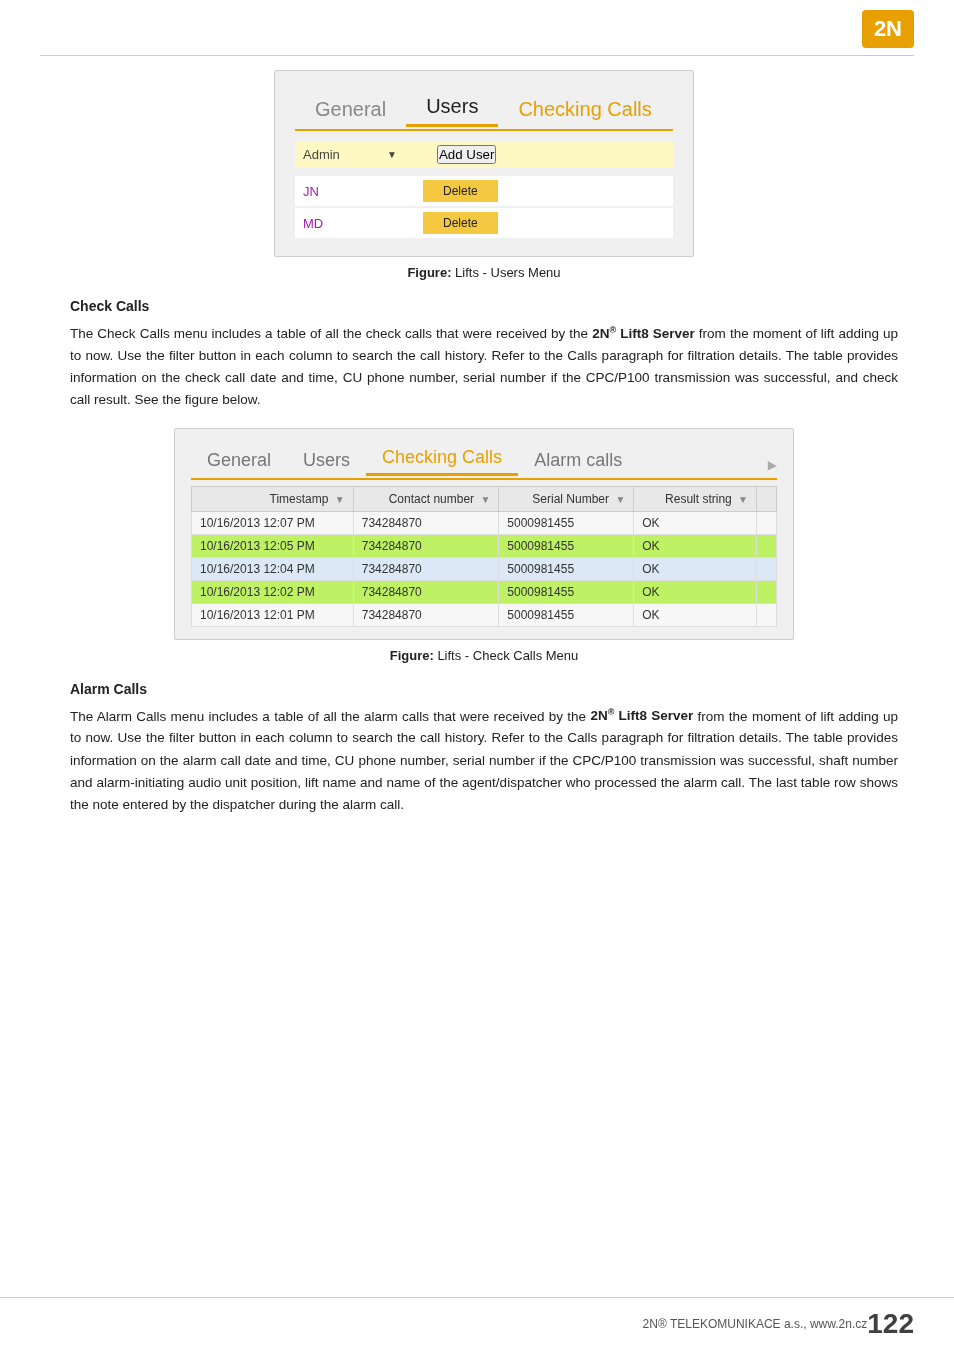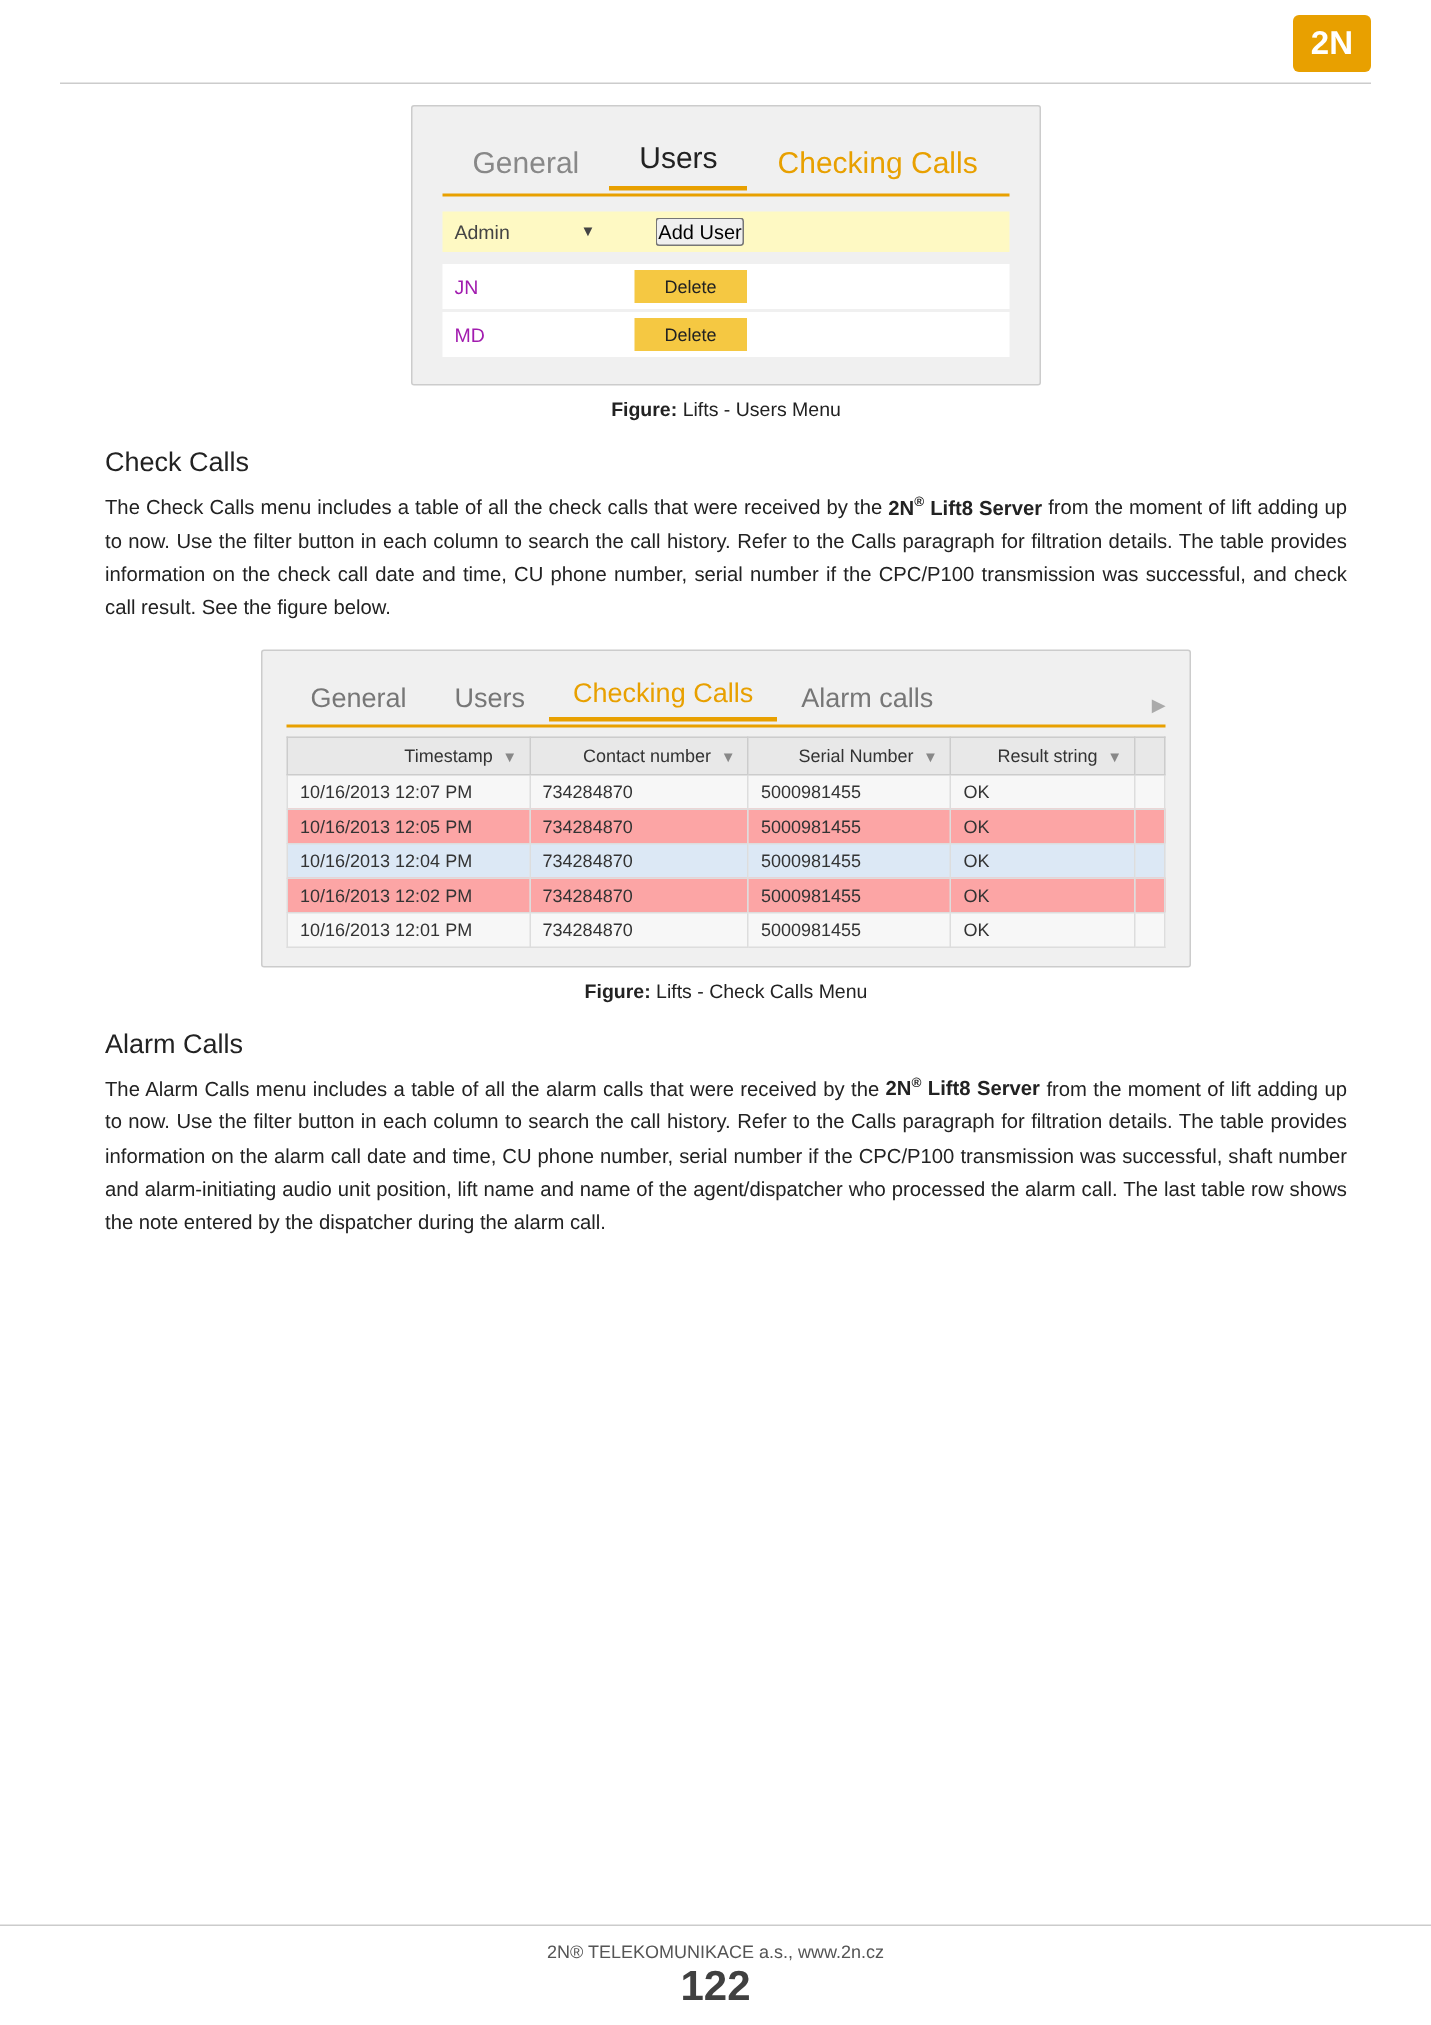--- a/index.html
+++ b/index.html
@@ -98,22 +98,22 @@
       text-align: center;
       font-size: 13px;
       margin-bottom: 18px;
     }
     .figure-caption b {
       font-weight: bold;
     }
 
     
     .section-title {
-      font-weight: normal;
-      font-size: 18px;
+      font-weight: bold;
+      font-size: 14px;
       margin-bottom: 8px;
       margin-top: 18px;
     }
 
     
     .body-text {
       font-size: 13.5px;
       line-height: 1.65;
       text-align: justify;
       margin-bottom: 16px;
@@ -169,21 +169,21 @@
       font-weight: normal;
       color: #333;
       white-space: nowrap;
     }
     .data-table thead tr th .filter-icon {
       color: #888;
       font-size: 10px;
       margin-left: 3px;
     }
     .data-table tbody tr {
-      background: #fca5a5;
+      background: #bef264;
     }
     .data-table tbody tr:nth-child(odd) {
       background: #f7f7f7;
     }
     .data-table tbody tr.highlighted {
       background: #dce8f5;
     }
     .data-table tbody tr td {
       border: 1px solid #ddd;
       padding: 4px 8px;
@@ -196,21 +196,20 @@
       bottom: 0;
       left: 0;
       right: 0;
       border-top: 1px solid #ccc;
       padding: 10px 40px;
       display: flex;
       justify-content: flex-end;
       align-items: center;
       font-size: 12px;
       color: #555;
-      flex-direction: column;
     }
     .footer .page-num {
       font-size: 28px;
       font-weight: bold;
       color: #404040;
     }
 
     
     .user-item-row {
       display: flex;

